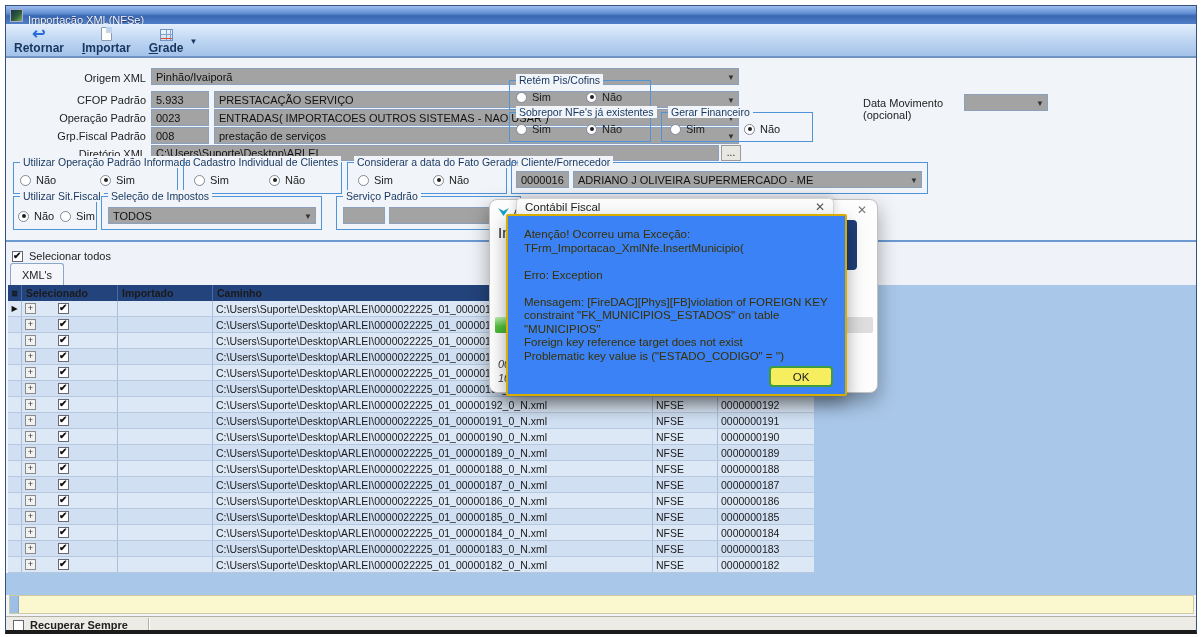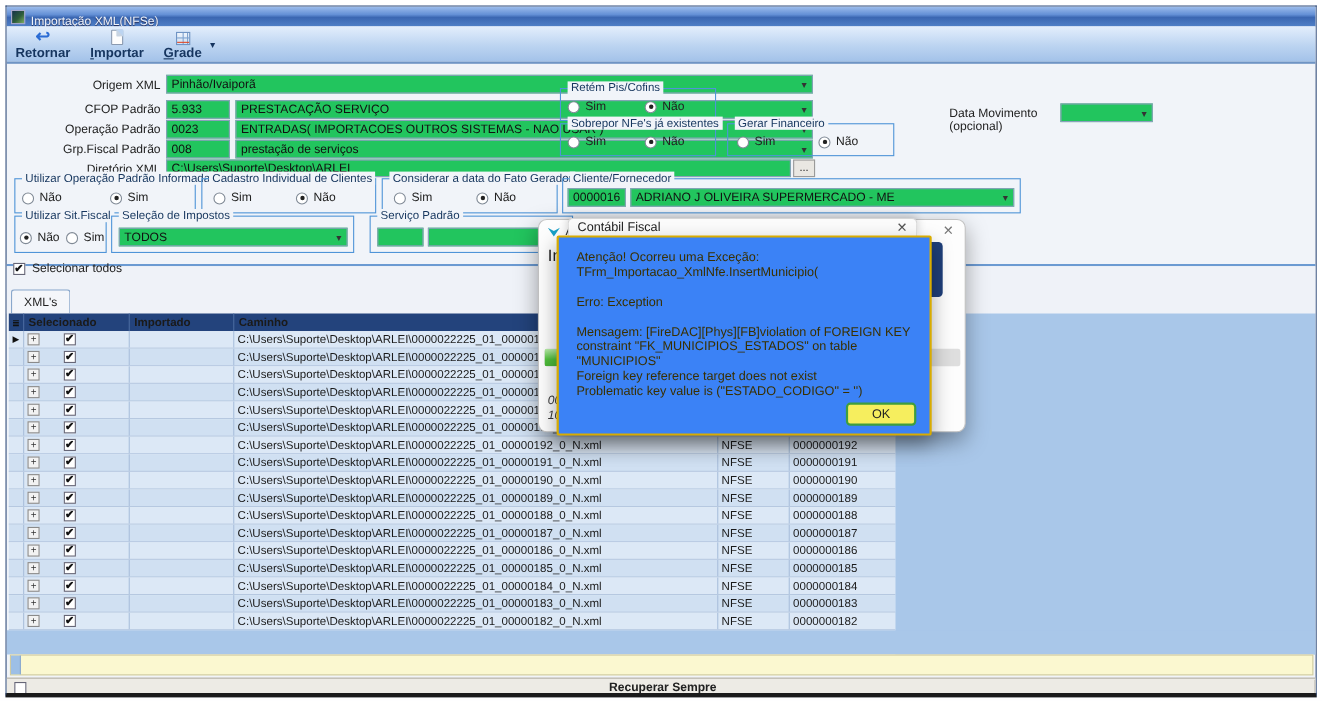--- a/index.html
+++ b/index.html
@@ -27,37 +27,37 @@
   .icon-doc::after { content:''; position:absolute; right:-1px; top:-1px; border:3px solid;
     border-color:#bcd4f1 #bcd4f1 #c8d4e2 #c8d4e2; }
   .icon-grid { width:13px; height:12px; border:1px solid #6f94c4; position:relative;
     background:linear-gradient(#eef4fc,#cfe0f4); }
   .icon-grid::before { content:''; position:absolute; left:5px; top:0; bottom:0; width:1px; background:#7fa3cf; box-shadow:4px 0 0 #7fa3cf; }
   .icon-grid::after { content:''; position:absolute; left:0; right:0; top:4px; height:1px; background:#7fa3cf; box-shadow:0 4px 0 #e04a2a; }
   .tb-caret { font-size:8px; color:#16355f; margin:0 0 9px 0; }
 
   
   .flabel { position:absolute; font-size:11px; color:#222; text-align:right; }
-  .edit, .combo { position:absolute; background:#22c55e; border:1px solid #8aa0bc; height:17px;
+  .edit, .combo { position:absolute; background:#a3a3a3; border:1px solid #8aa0bc; height:17px;
     display:flex; align-items:center; padding:7px 4px; font-size:11px; color:#111; white-space:nowrap; overflow:hidden; }
   .combo { padding-right:16px; }
   .combo .caret { position:absolute; right:3px; top:4px; font-size:8px; color:#333; }
   .browse-btn { position:absolute; height:16px; width:20px; background:#e9e7e2; border:1px solid #9a9a9a;
     font-size:10px; text-align:center; line-height:13px; color:#222; }
   .gbox { position:absolute; border:1px solid #4f94d8; }
   .gtitle { position:absolute; top:-7px; left:6px; background:#f1f4f9; padding:0 3px; font-size:10.5px; color:#16365e; white-space:nowrap; }
   .ritem { position:absolute; display:flex; align-items:center; gap:5px; font-size:11px; color:#222; }
   .rb { width:11px; height:11px; border:1px solid #808a96; border-radius:50%; background:#fff; position:relative; display:inline-block; }
   .rb.on::after { content:''; position:absolute; left:2.5px; top:2.5px; width:4px; height:4px; background:#222; border-radius:50%; }
   .cb { width:11px; height:11px; border:1px solid #667; background:#fff; position:relative; display:inline-block; }
   .cb.on::after { content:'✔'; position:absolute; left:0; top:-2px; font-size:10px; font-weight:bold; color:#111; }
 
   .hline1 { position:absolute; left:0; top:234px; width:100%; height:2px; background:#6b9ad2; }
   .midstrip { position:absolute; left:0; top:236px; width:100%; height:43px; background:#eff2f8; }
-  .selall { position:absolute; left:6px; top:232px; display:flex; align-items:center; gap:6px; font-size:11px; color:#222; }
+  .selall { position:absolute; left:6px; top:244px; display:flex; align-items:center; gap:6px; font-size:11px; color:#222; }
   .tab { position:absolute; left:4px; top:257px; width:54px; height:22px; background:#f4f6fa;
     border:1px solid #8aa8cc; border-bottom:none; border-radius:3px 3px 0 0;
     display:flex; align-items:center; justify-content:center; font-size:11px; color:#222; }
 
   
   .grid { position:absolute; left:2px; top:279px; width:806px; }
   .ghead { display:flex; height:16px; background:#23437c; color:#fff; font-size:11px; font-weight:bold; }
   .ghead .gc { border-right:1px solid #4a6aa0; display:flex; align-items:center; padding:0 4px; }
   .grow { display:flex; height:16px; background:#dce8f6; border-bottom:1px solid #b6c8e0; }
   .grow.alt { background:#d0e0f2; }
@@ -69,21 +69,21 @@
   .c-path { width:440px; }
   .c-tipo { width:65px; }
   .c-num { width:96px; border-right:none !important; }
   .plus { width:11px; height:11px; border:1px solid #8a8a8a; background:#f2f2f2; font-size:9px; line-height:9px; text-align:center; color:#333; margin-right:22px; }
 
   .bluepanel { position:absolute; left:808px; top:279px; width:382px; height:310px; background:#a9c7e9; }
   .blueband { position:absolute; left:0; top:567px; width:100%; height:22px; background:#a9c7e9; }
   .memo { position:absolute; left:3px; top:589px; width:1185px; height:19px; background:#fbf8d0; border:1px solid #cfcaa2; display:flex; }
   .bluecell { width:9px; background:#9dbfe6; border-right:1px solid #8aa8cc; }
   .statusbar { position:absolute; left:0; top:610px; width:100%; height:17px; background:#edebe5; border-top:1px solid #b3afa5;
-    display:flex; align-items:center; gap:6px; padding-left:7px; font-size:11px; font-weight:bold; color:#222;justify-content:space-between; }
+    display:flex; align-items:center; gap:6px; padding-left:7px; font-size:11px; font-weight:bold; color:#222; }
   .sb-div { width:1px; height:15px; background:#b3afa5; margin-left:14px; box-shadow:1px 0 0 #fff; }
 
   
   .progresswin { position:absolute; left:483px; top:193px; width:389px; height:194px; background:#fdfdfd;
     border:1px solid #c2c2c2; border-radius:8px; box-shadow:0 8px 20px rgba(0,0,0,.35); z-index:40; }
   .pw-title { position:absolute; left:24px; top:3px; font-size:12px; color:#333; }
   .pw-logo { position:absolute; left:7px; top:4px; }
   .pw-close { position:absolute; right:10px; top:3px; font-size:12px; color:#777; }
   .pw-label { position:absolute; left:8px; top:24px; font-size:15px; color:#222; }
   .pw-navy { position:absolute; left:260px; top:20px; width:107px; height:50px; background:#1f3f7a; border-radius:0 4px 4px 0; }

